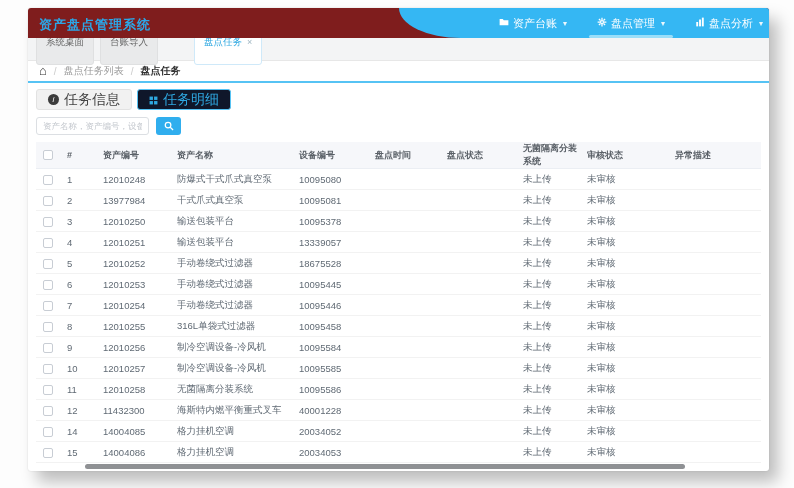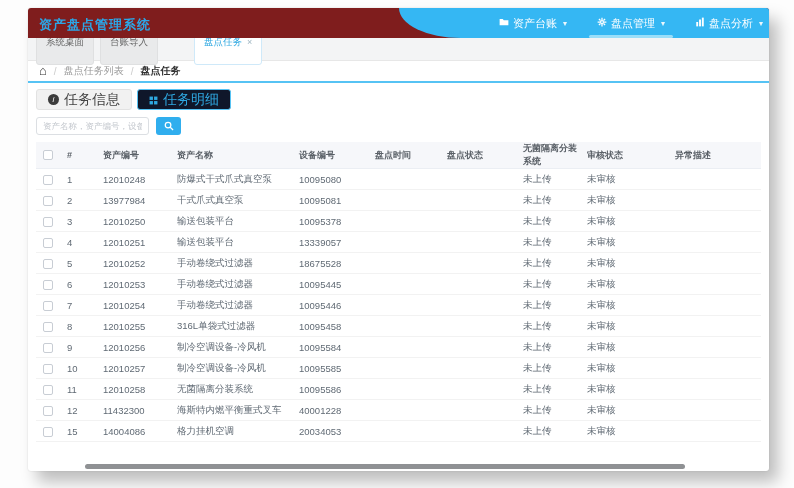--- a/index.html
+++ b/index.html
@@ -349,20 +349,32 @@
     <td>海斯特内燃平衡重式叉车</td>
     <td>40001228</td>
     <td></td>
     <td></td>
     <td>未上传</td>
     <td>未审核</td>
     <td></td>
   </tr>
           <tr>
     <td class="c-check"><span class="checkbox"></span></td>
+    <td>14</td>
+    <td>14004085</td>
+    <td>格力挂机空调</td>
+    <td>20034052</td>
+    <td></td>
+    <td></td>
+    <td>未上传</td>
+    <td>未审核</td>
+    <td></td>
+  </tr>
+          <tr>
+    <td class="c-check"><span class="checkbox"></span></td>
     <td>15</td>
     <td>14004086</td>
     <td>格力挂机空调</td>
     <td>20034053</td>
     <td></td>
     <td></td>
     <td>未上传</td>
     <td>未审核</td>
     <td></td>
   </tr>

